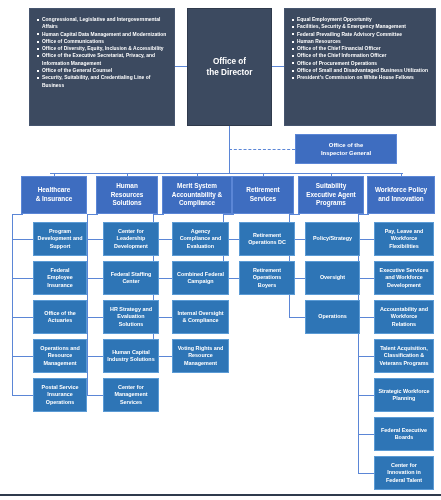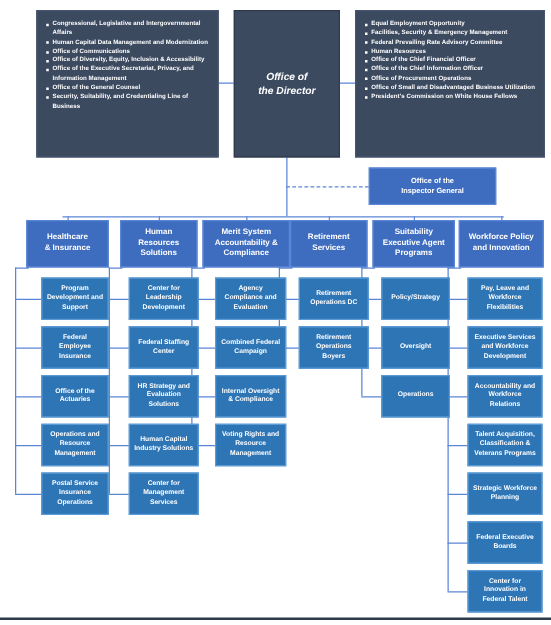--- a/index.html
+++ b/index.html
@@ -51,21 +51,20 @@
     font-weight: 700;
     line-height: 8.6px;
     padding: 2px 3px;
     z-index: 3;
   }
   .box-director {
     background: #3C4A60;
     border: 1px solid #2f3a4c;
     font-size: 8.2px;
     line-height: 11px;
-    font-style: italic;
   }
   .box-head {
     background: #3E6DC0;
     border: 1px solid #5B86D6;
     font-size: 6.4px;
     line-height: 8.6px;
   }
   .box-oig {
     background: #3E6DC0;
     border: 1px solid #5B86D6;

